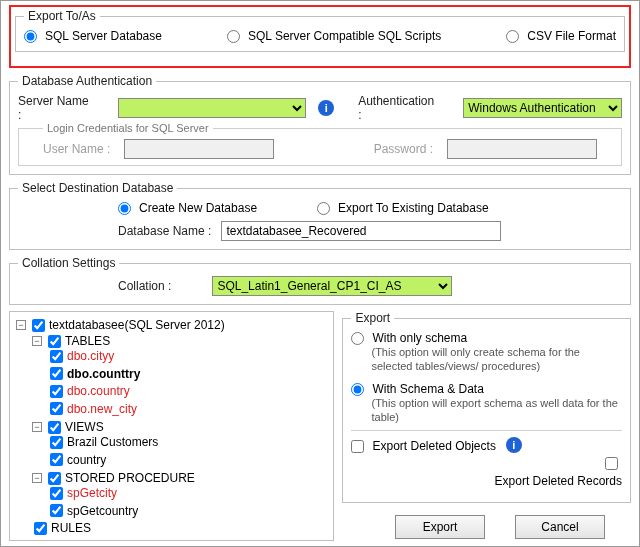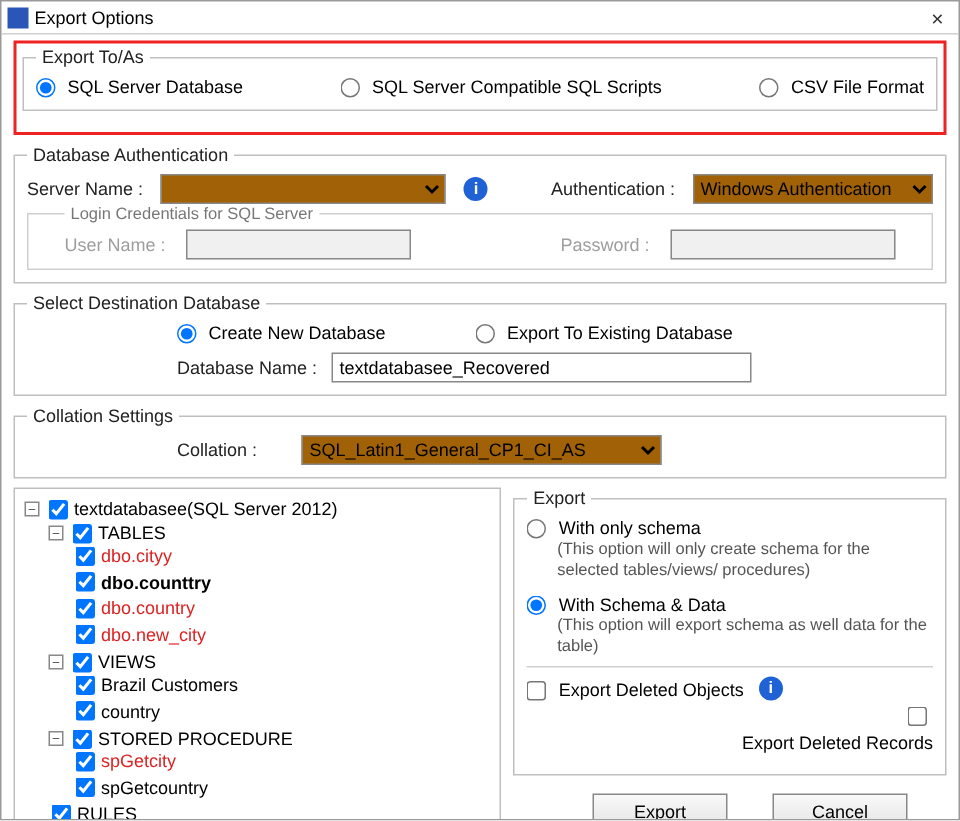--- a/index.html
+++ b/index.html
@@ -18,21 +18,21 @@
 fieldset.group > legend { padding: 0 4px; color: #222; font-size: 12px; }
 
 .inner-group { border: 1px solid #cfcfcf; padding: 6px 24px; margin-top: 6px; }
 .inner-group .ig-title { position: relative; top: -14px; background: #fff; display: inline-block; padding: 0 4px; color: #777; font-size: 11px; }
 .inner-group .ig-body { margin-top: -10px; }
 
 .row { display: flex; align-items: center; gap: 8px; }
 .row.spaced { justify-content: space-between; }
 .lbl { color: #222; }
 .lbl-muted { color: #9e9e9e; }
-select { border: 1px solid #888; height: 20px; background: #a16207; font-size: 12px; }
+select { border: 1px solid #888; height: 20px; background: #bef264; font-size: 12px; margin-left: 11px; }
 input[type=text] { border: 1px solid #888; height: 20px; padding: 0 4px; font-size: 12px; }
 input[disabled] { background: #f0f0f0; color: #aaa; }
 input[type=radio], input[type=checkbox] { margin: 0 4px 0 0; }
 
 .radio-opt { display: inline-flex; align-items: flex-end; gap: 4px; }
 .info-icon { width: 16px; height: 16px; border-radius: 50%; background: #1e62d6; color: #fff; display: inline-flex; align-items: center; justify-content: center; font-weight: bold; font-size: 11px; }
 
 .bottom { display: flex; gap: 8px; }
 .tree-panel { flex: 1 1 53%; border: 1px solid #bfbfbf; padding: 4px; height: 230px; overflow: auto; }
 .export-panel { flex: 1 1 47%; display: flex; flex-direction: column; }
@@ -52,27 +52,20 @@
 
 .btnrow { display: flex; justify-content: flex-end; gap: 30px; padding: 6px 26px 2px 0; }
 button.w { width: 90px; height: 24px; border: 1px solid #888; background: linear-gradient(#f9f9f9,#e4e4e4); cursor: pointer; }
 
 hr.sep { border: none; border-top: 1px solid #d0d0d0; margin: 6px 0; }
 </style>
 </head>
 <body>
 
 <div class="window">
-  <div class="titlebar">
-    <span class="ttl">
-      <span class="icon"></span>
-      <span>Export Options</span>
-    </span>
-    <span class="close">×</span>
-  </div>
 
   <div class="body">
 
     <div class="red-box">
       <fieldset class="group">
         <legend>Export To/As</legend>
         <div class="row spaced">
           <label class="radio-opt">
             <input type="radio" name="exportTo" checked="" style="">
             <span>SQL Server Database</span>

